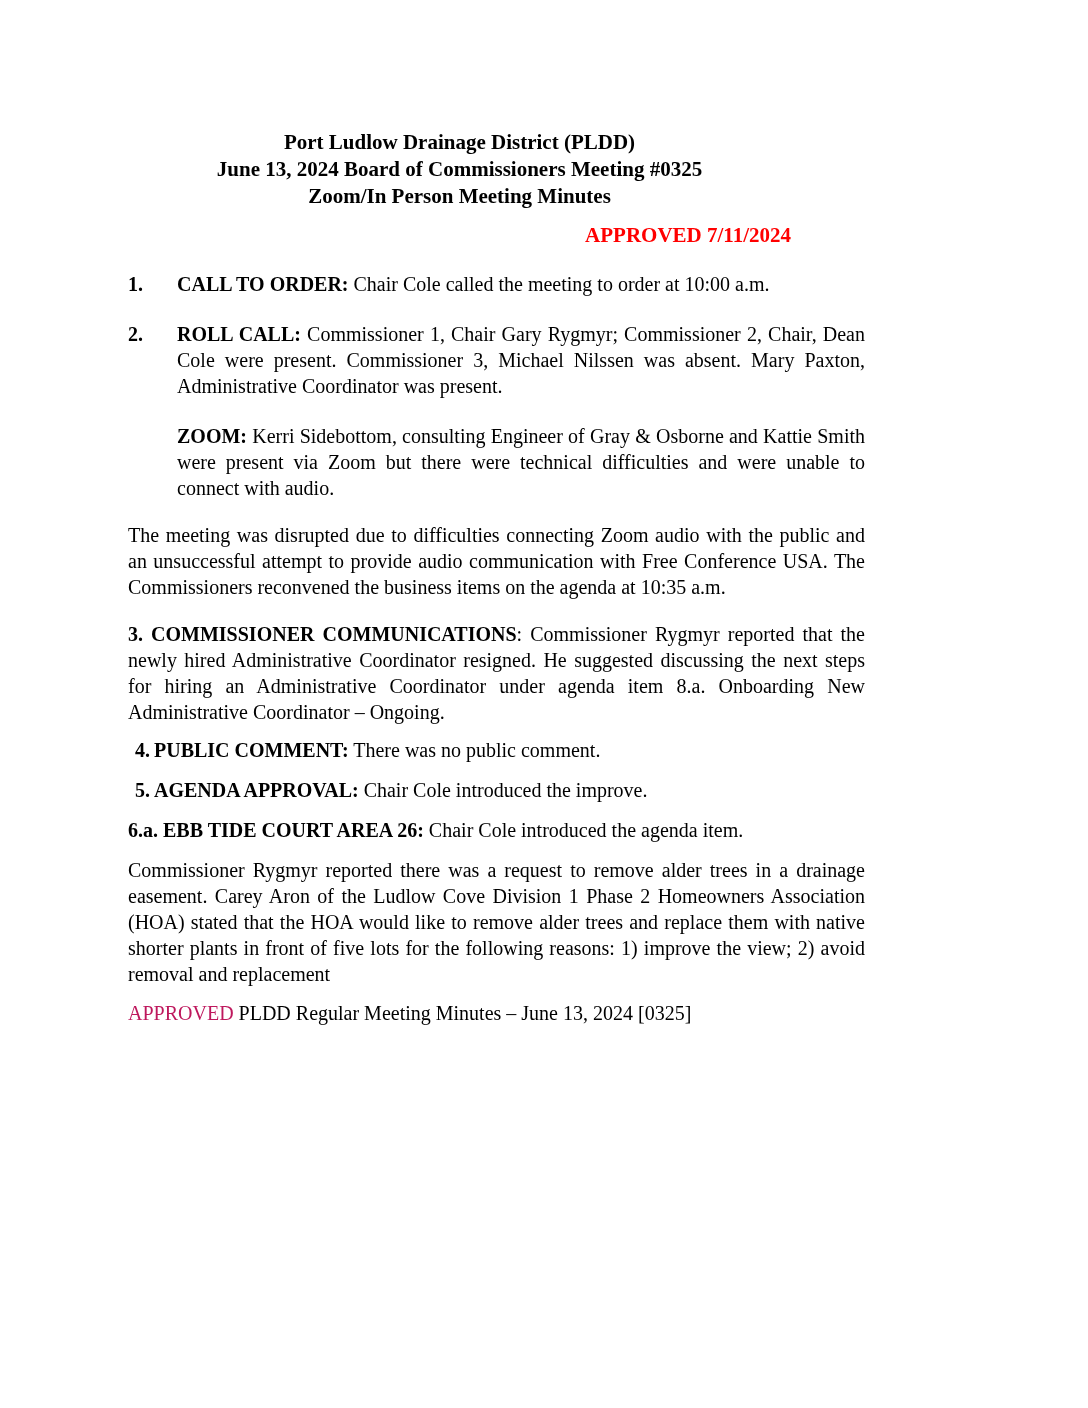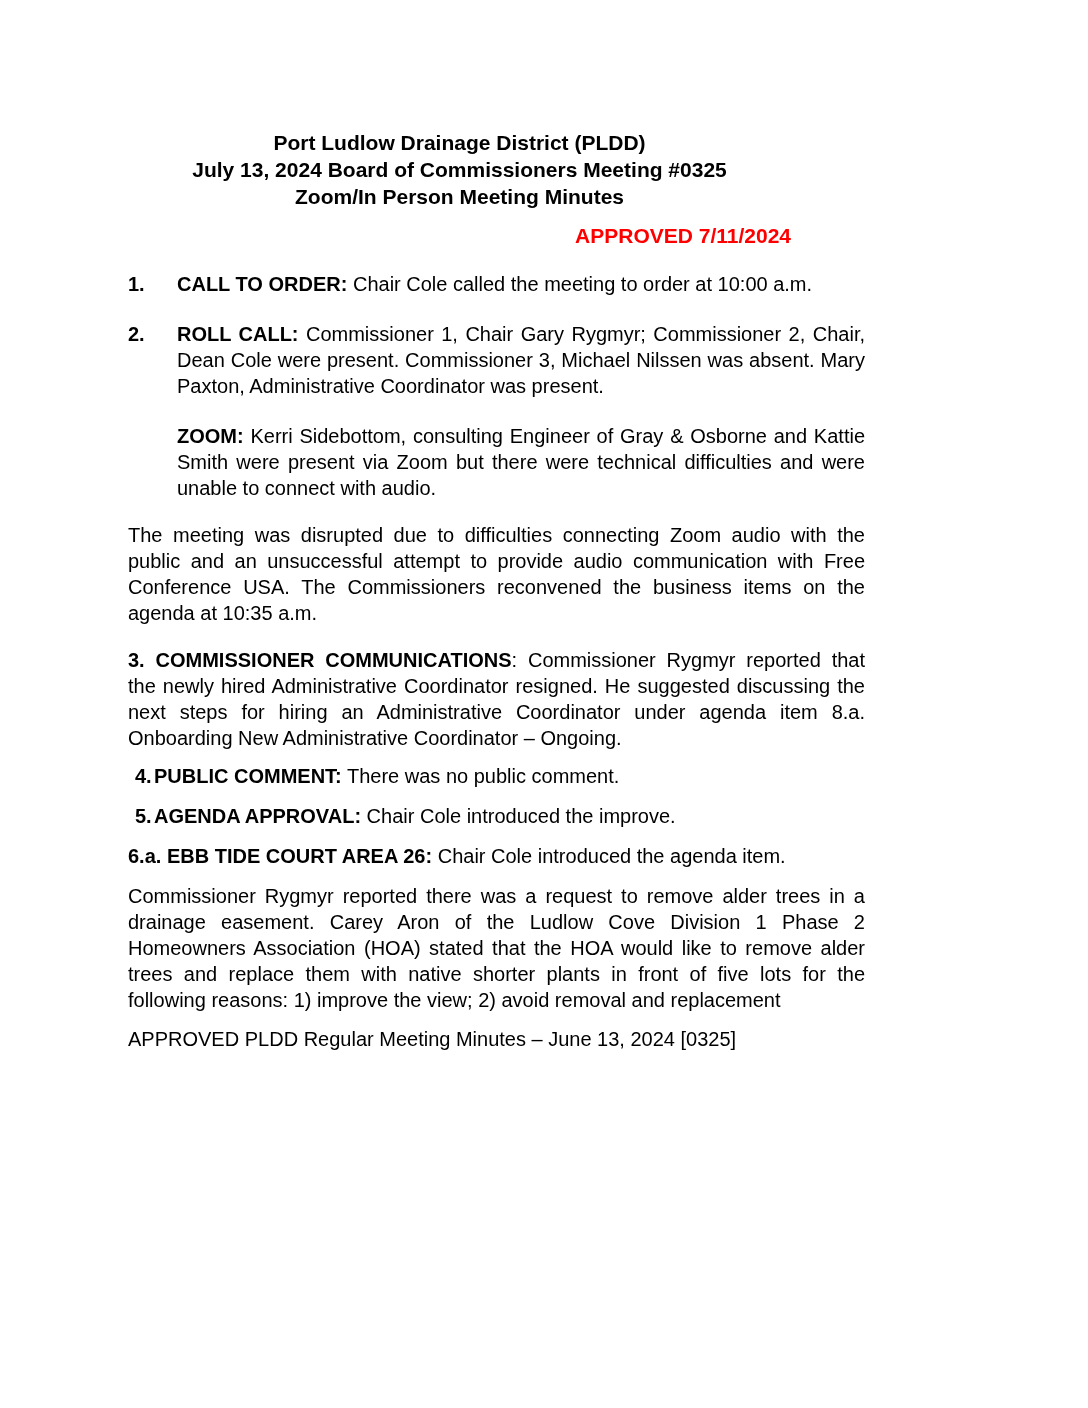--- a/index.html
+++ b/index.html
@@ -3,21 +3,21 @@
 <meta charset="utf-8">
 <style>
   html, body { margin: 0; padding: 0; background: #ffffff; }
 
   .page {
     position: relative;
     width: 1088px;
     height: 1230px;
     background: #ffffff;
     color: #000000;
-    font-family: Liberation Sans, sans-serif;
+    font-family: Liberation Serif, serif;
     font-size: 20px;
     line-height: 26px;
     box-sizing: border-box;
     overflow: hidden;
   }
 
   .content { padding: 129px 223px 0 128px; }
 
   .doc-header {
     text-align: center;
@@ -66,21 +66,21 @@
   }
 </style>
 </head>
 <body>
 
 <div class="page">
   <div class="content">
 
     <div class="doc-header">
       <div>Port Ludlow Drainage District (PLDD)</div>
-      <div>July 13, 2024 Board of Commissioners Meeting #0325</div>
+      <div>June 13, 2024 Board of Commissioners Meeting #0325</div>
       <div>Zoom/In Person Meeting Minutes</div>
     </div>
 
     <div class="stamp" style="color: rgb(255, 0, 0); text-align: right;">APPROVED 7/11/2024</div>
 
     <p class="hang mt22"><span class="num">1.</span><b>CALL TO ORDER:</b> <span>Chair Cole called the meeting to order at 10:00 a.m.</span></p>
 
     <p class="hang j mt24"><span class="num">2.</span><b>ROLL CALL:</b> <span>Commissioner 1, Chair Gary Rygmyr; Commissioner 2, Chair, Dean Cole were present. Commissioner 3, Michael Nilssen was absent. Mary Paxton, Administrative Coordinator was present.</span></p>
 
     <p class="ind j mt24"><b>ZOOM:</b> <span>Kerri Sidebottom, consulting Engineer of Gray &amp; Osborne and Kattie Smith were present via Zoom but there were technical difficulties and were unable to connect with audio.</span></p>
@@ -93,18 +93,18 @@
     <p class="hang2 mt12"><span class="num">4.</span><b>PUBLIC COMMENT:</b> <span>There was no public comment.</span></p>
 
     <p class="hang2 mt14"><span class="num">5.</span><b>AGENDA APPROVAL:</b> <span>Chair Cole introduced the improve.</span></p>
 
 
 
     <p class="mt14"><b>6.a. EBB TIDE COURT AREA 26:</b> <span>Chair Cole introduced the agenda item.</span></p>
 
     <p class="j mt14"><span>Commissioner Rygmyr reported there was a request to remove alder trees in a drainage easement. Carey Aron of the Ludlow Cove Division 1 Phase 2 Homeowners Association (HOA) stated that the HOA would like to remove alder trees and replace them with native shorter plants in front of five lots for the following reasons:  1) improve the view; 2) avoid removal and replacement</span></p>
 
-    <p class="mt13"><span style="color: #000000;">APPROVED</span> <span>PLDD Regular Meeting Minutes – June 13, 2024 [0325]</span></p>
+    <p class="mt13"><span style="color: #be185d;">APPROVED</span> <span>PLDD Regular Meeting Minutes – June 13, 2024 [0325]</span></p>
 
   </div>
 
   <div class="pagenum"><span>Page</span> <b>1</b> <span>of</span> <b>4</b></div>
 </div>
 
 </body></html>

